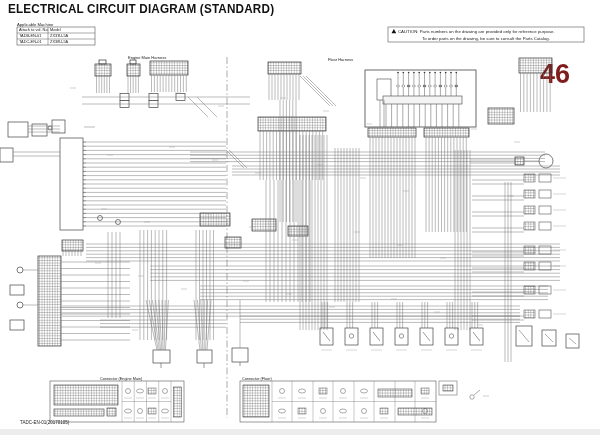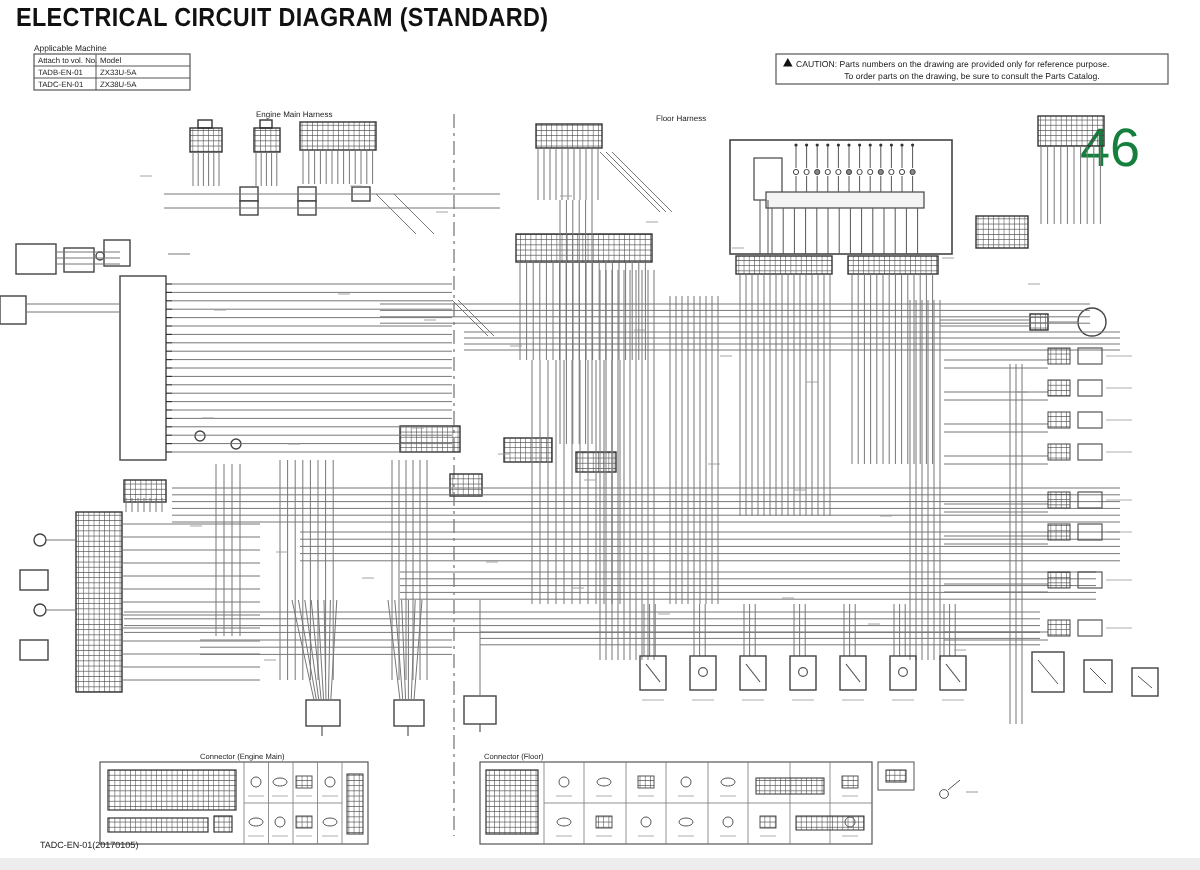--- a/index.html
+++ b/index.html
@@ -1,20 +1,20 @@
 <!DOCTYPE html>
 <html><head>
 <meta charset="utf-8">
 <style>
   html,body{margin:0;padding:0;background:#fff;}
   .page{position:relative;width:600px;height:435px;background:#fff;overflow:hidden;
         font-family:"Liberation Sans",sans-serif;}
   .title{position:absolute;left:8px;top:1px;font-size:13px;font-weight:bold;color:#111;
          white-space:nowrap;transform:scaleX(.9);transform-origin:left top;letter-spacing:.2px;}
-  .pagenum{position:absolute;left:540px;top:59px;font-size:27px;font-weight:normal;color:#15803d;}
+  .pagenum{position:absolute;left:540px;top:59px;font-size:27px;font-weight:bold;color:#7f1d1d;}
   .scan-edge{position:absolute;left:0;bottom:0;width:600px;height:6px;background:#ededed;}
   svg{position:absolute;left:0;top:0;}
   svg text{font-family:"Liberation Sans",sans-serif;fill:#222;}
 </style>
 </head>
 <body>
 
 <div class="page">
 
   <div class="title">ELECTRICAL CIRCUIT DIAGRAM (STANDARD)</div>

